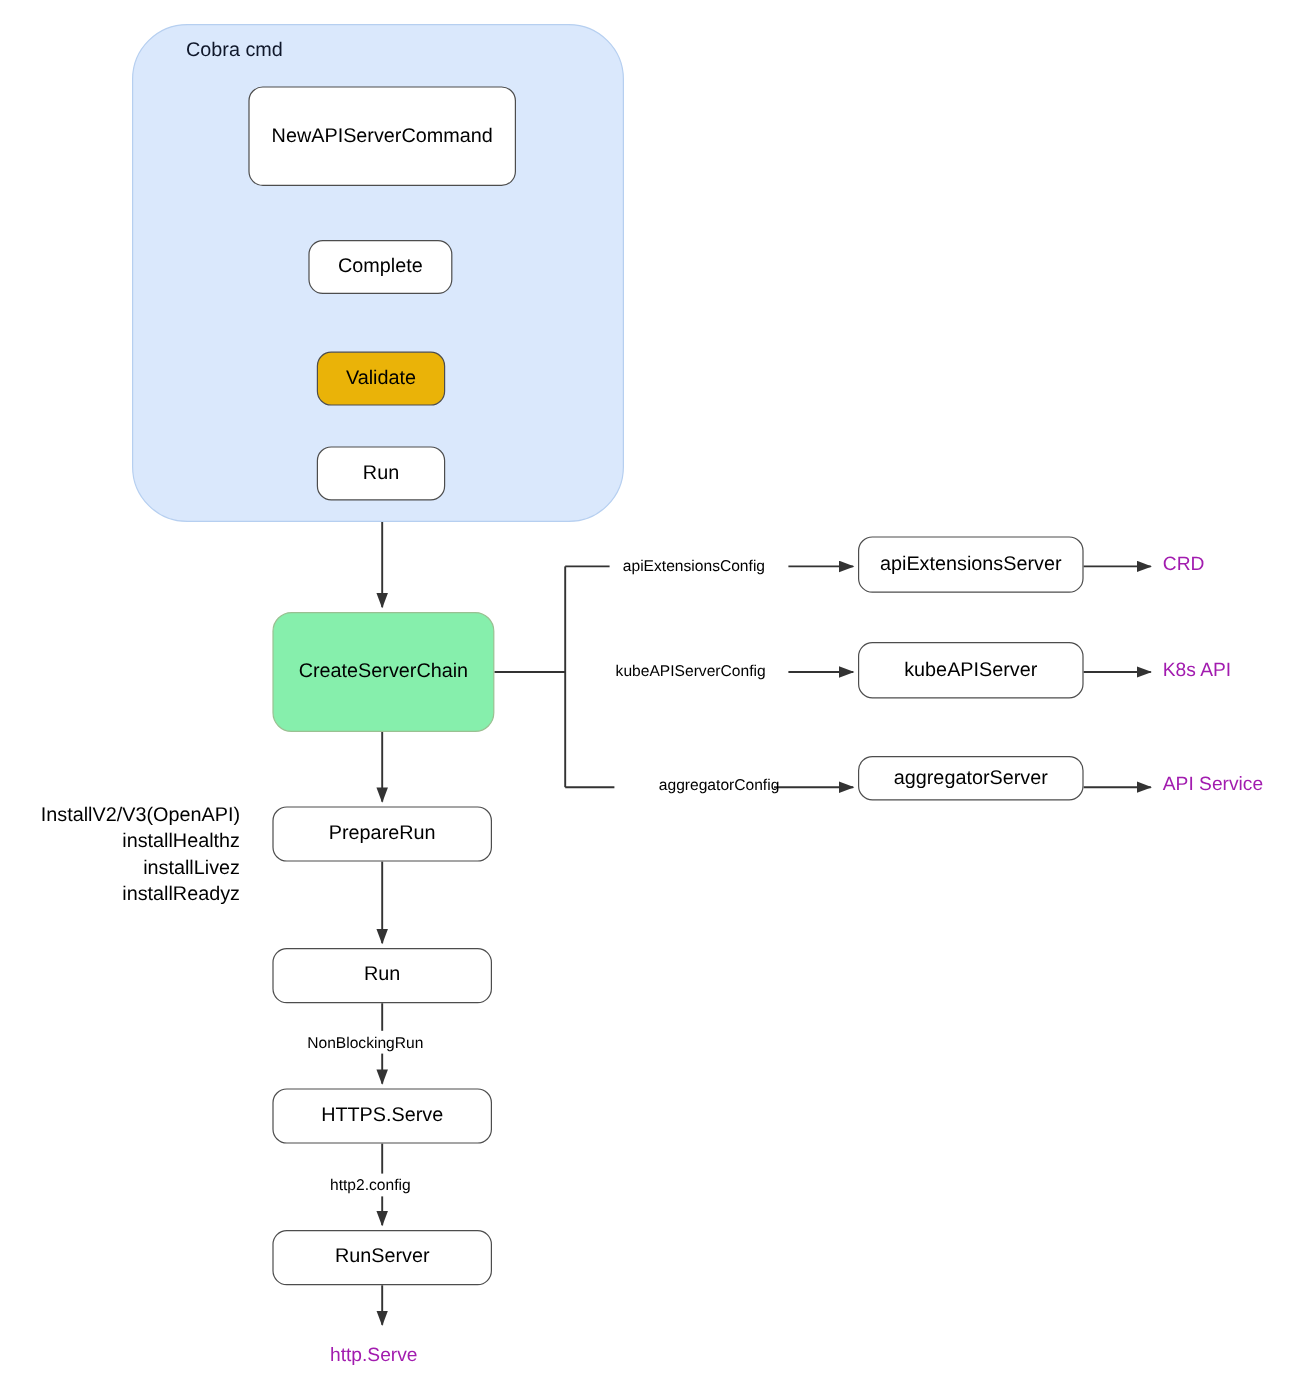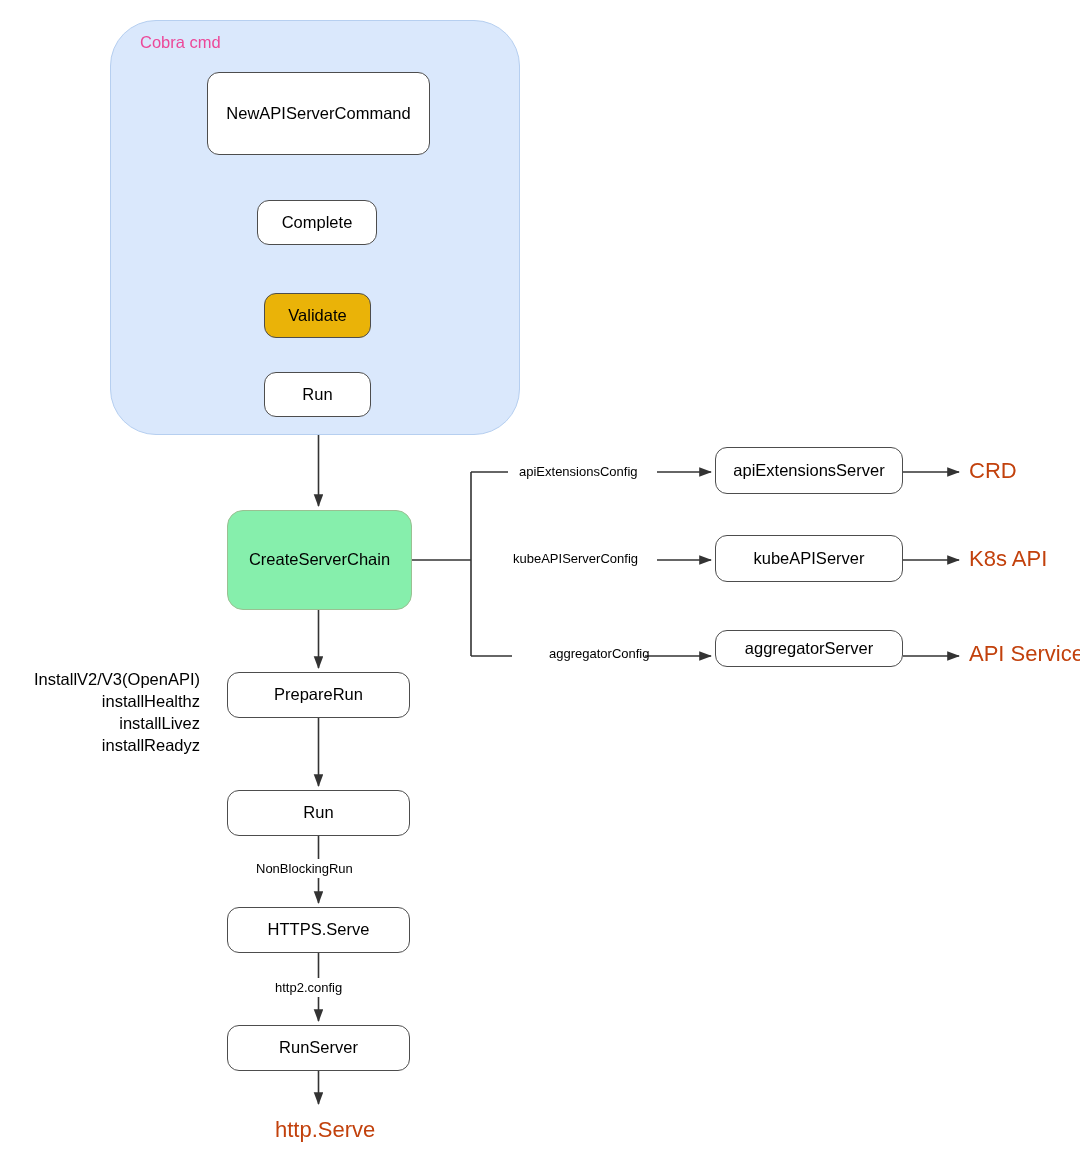--- a/index.html
+++ b/index.html
@@ -32,22 +32,23 @@
     background: #dae8fc;
     border: 1px solid #b6cff0;
     border-radius: 46px;
     z-index: 1;
   }
   .group-label {
     position: absolute;
     z-index: 4;
     font-size: 16.5px;
     line-height: 19px;
-    color: #ec4899;
+    color: #0f172a;
     white-space: nowrap;
+    margin-left: 15px;
   }
   .node {
     position: absolute;
     box-sizing: border-box;
     background: #ffffff;
     border: 1.3px solid #4d4d4d;
     border-radius: 12px;
     display: flex;
     align-items: center;
     justify-content: center;
@@ -70,23 +71,23 @@
     line-height: 19px;
     color: #000;
     background: #ffffff;
     white-space: nowrap;
     padding: 0 3px;
   }
   .edge-label.no-bg { background: transparent; }
   .plain-text {
     position: absolute;
     z-index: 4;
-    font-size: 22px;
+    font-size: 16px;
     line-height: 19px;
-    color: #c2410c;
+    color: #a21caf;
     white-space: nowrap;
   }
   .side-note {
     position: absolute;
     z-index: 4;
     font-size: 16.5px;
     line-height: 22px;
     color: #000;
     text-align: right;
     white-space: nowrap;

